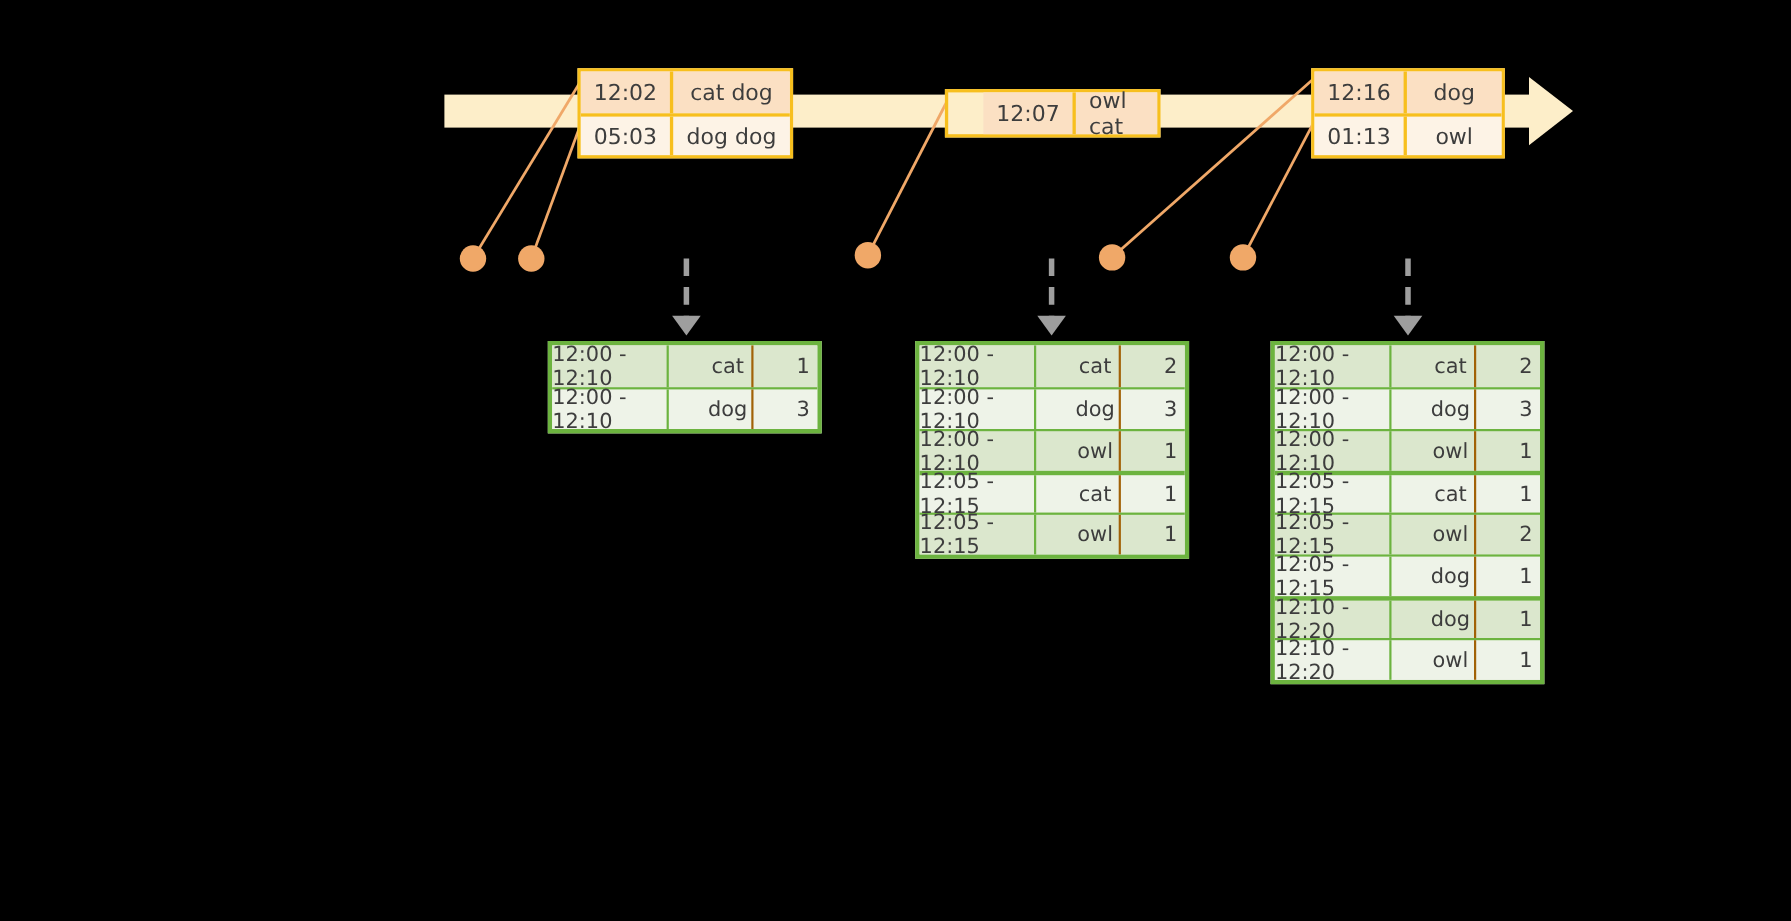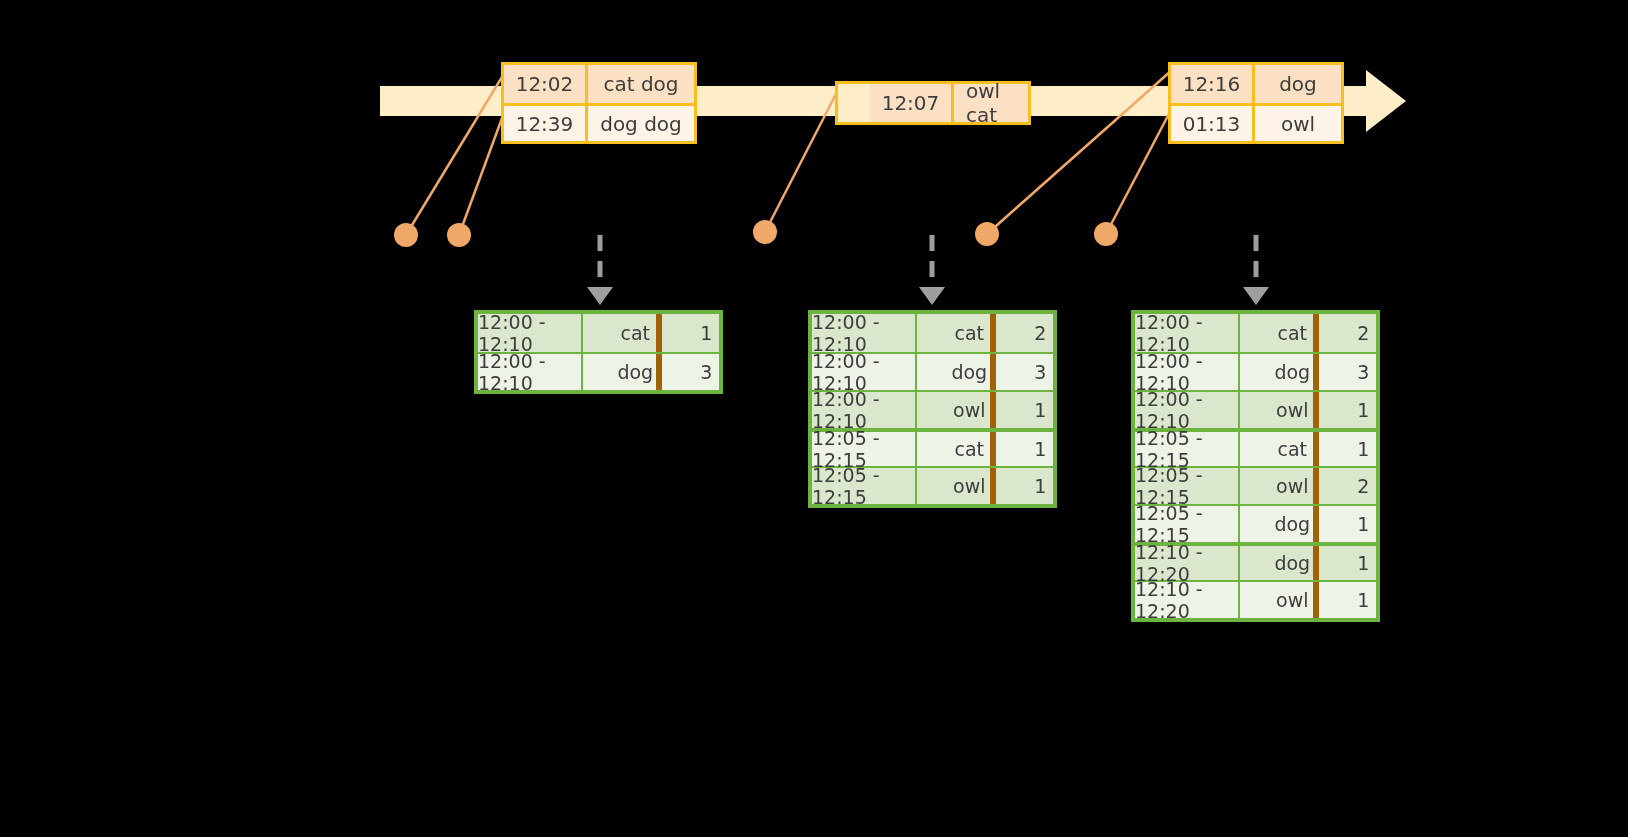--- a/index.html
+++ b/index.html
@@ -7,20 +7,21 @@
     padding: 0;
     background: #000000;
   }
   #stage {
     position: relative;
     width: 1512px;
     height: 837px;
     background: #000000;
     font-family: "DejaVu Sans", sans-serif;
     overflow: hidden;
+    margin-left: 24px;
   }
 
   
   #timeline-bar {
     position: absolute;
     left: 380px;
     top: 86px;
     width: 990px;
     height: 30px;
     background: #fdeec9;
@@ -112,21 +113,21 @@
     color: #3d3d3d;
     border-right: 2px solid #6cb33f;
     box-sizing: border-box;
   }
   .cell-key {
     display: flex;
     align-items: center;
     justify-content: center;
     font-size: 19px;
     color: #3d3d3d;
-    border-right: 6px solid #a16207;
+    border-right: 2px solid #a16207;
     box-sizing: border-box;
   }
   .cell-count {
     display: flex;
     align-items: center;
     justify-content: center;
     font-size: 19px;
     color: #3d3d3d;
     box-sizing: border-box;
   }
@@ -172,21 +173,21 @@
       <line x1="1256" y1="235" x2="1256" y2="291" stroke="#9e9e9e" stroke-width="5" stroke-dasharray="16 10"></line>
       <polygon points="1243,287 1269,287 1256,305" fill="#9e9e9e"></polygon>
     </svg>
 
   <div class="event-box" id="event-box-1">
     <div class="event-row shade-dark">
       <div class="event-time">12:02</div>
       <div class="event-words">cat dog</div>
     </div>
     <div class="event-row shade-light">
-      <div class="event-time">12:39</div>
+      <div class="event-time">05:03</div>
       <div class="event-words">dog dog</div>
     </div>
   </div>
 
   <div class="event-box" id="event-box-2">
     <div class="event-row shade-dark">
       <div class="event-time">12:07</div>
       <div class="event-words">owl cat</div>
     </div>
   </div>

